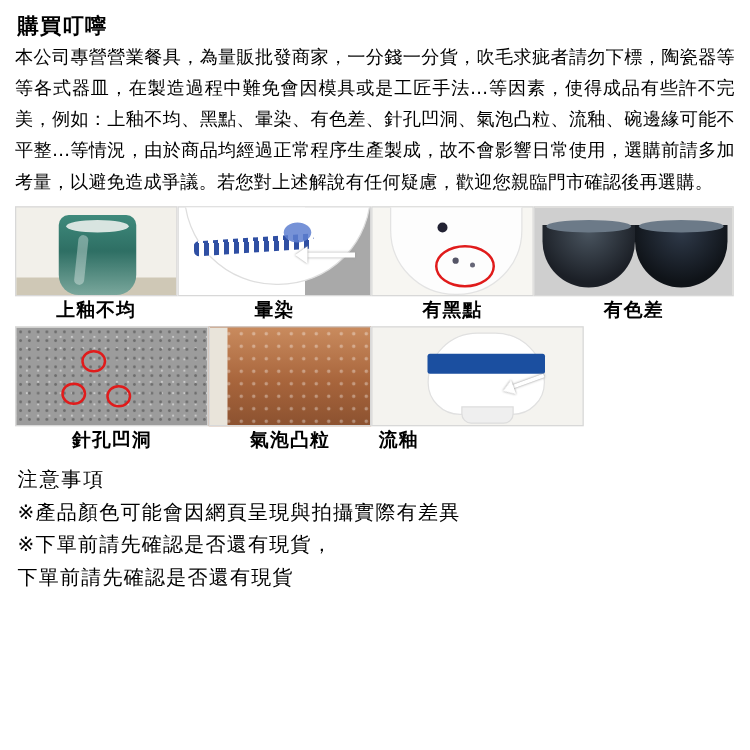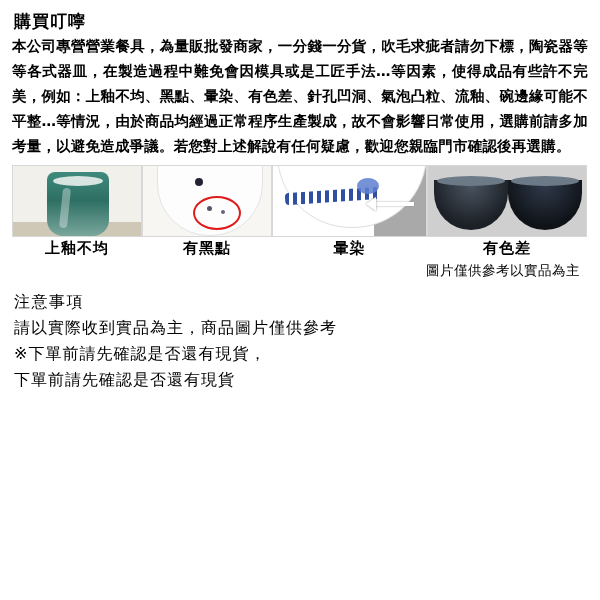--- a/index.html
+++ b/index.html
@@ -31,21 +31,20 @@
     margin: 2px 0 2px 4px;
   }
 
   
   .body-text {
     font-size: 14.5px;
     line-height: 25px;
     letter-spacing: 0.2px;
     text-align: justify;
     margin: 0 2px 6px 2px;
-    font-weight: bold;
   }
 
   
   .photo-row {
     display: flex;
     gap: 0;
     margin: 4px 0 0 2px;
   }
   .cell {
     position: relative;
@@ -216,55 +215,86 @@
       <div class="photo p1">
         <div class="tbl1"></div>
         <div class="cup-green">
             <div class="streak"></div>
           </div>
       </div>
       <div class="caption center">上釉不均</div>
     </div>
 
     <div class="cell">
+      <div class="photo p3">
+        <div class="grey-bg3"></div>
+        <div class="bowl-rim"></div>
+        <div class="blue-band"></div>
+        <div class="blue-blob"></div>
+        <div class="arrow-w"></div>
+      </div>
+      <div class="caption center">暈染</div>
+    </div>
+
+    <div class="cell">
       <div class="photo p2">
         <div class="bowl-white"></div>
         <div class="dot-black"></div>
         <div class="dot-small"></div>
         <div class="dot-small2"></div>
         <div class="redring"></div>
       </div>
       <div class="caption center">有黑點</div>
     </div>
 
     <div class="cell">
-      <div class="photo p3">
-        <div class="grey-bg3"></div>
-        <div class="bowl-rim"></div>
-        <div class="blue-band"></div>
-        <div class="blue-blob"></div>
-        <div class="arrow-w"></div>
-      </div>
-      <div class="caption center">暈染</div>
-    </div>
-
-    <div class="cell">
       <div class="photo p4">
         <div class="grey-bg4"></div>
         <div class="bowl-dark left"></div>
         <div class="bowl-dark right"></div>
       </div>
       <div class="caption center">有色差</div>
     </div>
 
   </div>
 
-
-  <div class="disclaimer">圖片僅供參考以實品為主</div>
+  <div class="photo-row">
+
+    <div class="cell">
+      <div class="photo p5">
+        <div class="speckle"></div>
+        <div class="ring-sm" style="left:52px;top:18px;"></div>
+        <div class="ring-sm" style="left:36px;top:44px;"></div>
+        <div class="ring-sm" style="left:72px;top:46px;"></div>
+      </div>
+      <div class="caption center">針孔凹洞</div>
+    </div>
+
+    <div class="cell">
+      <div class="photo p6">
+        <div class="brown"></div>
+        <div class="brown-strip"></div>
+      </div>
+      <div class="caption center">氣泡凸粒</div>
+    </div>
+
+    <div class="cell">
+      <div class="photo p7">
+        <div class="bowl-blue">
+            <div class="band"></div>
+            <div class="foot"></div>
+          </div>
+        <div class="arrow-w2"></div>
+      </div>
+      <div class="caption" style="margin-left:6px;">流釉</div>
+    </div>
+
+  </div>
+
 
   <div class="notice">
     <div class="n-title">注意事項</div>
-    <div class="n-line">請以實際收到實品為主，商品圖片僅供參考</div>
+    <div class="n-line">※產品顏色可能會因網頁呈現與拍攝實際有差異</div>
     <div class="n-line">※下單前請先確認是否還有現貨，</div>
     <div class="n-line">下單前請先確認是否還有現貨</div>
   </div>
 
 </div>
 
 </body></html>

